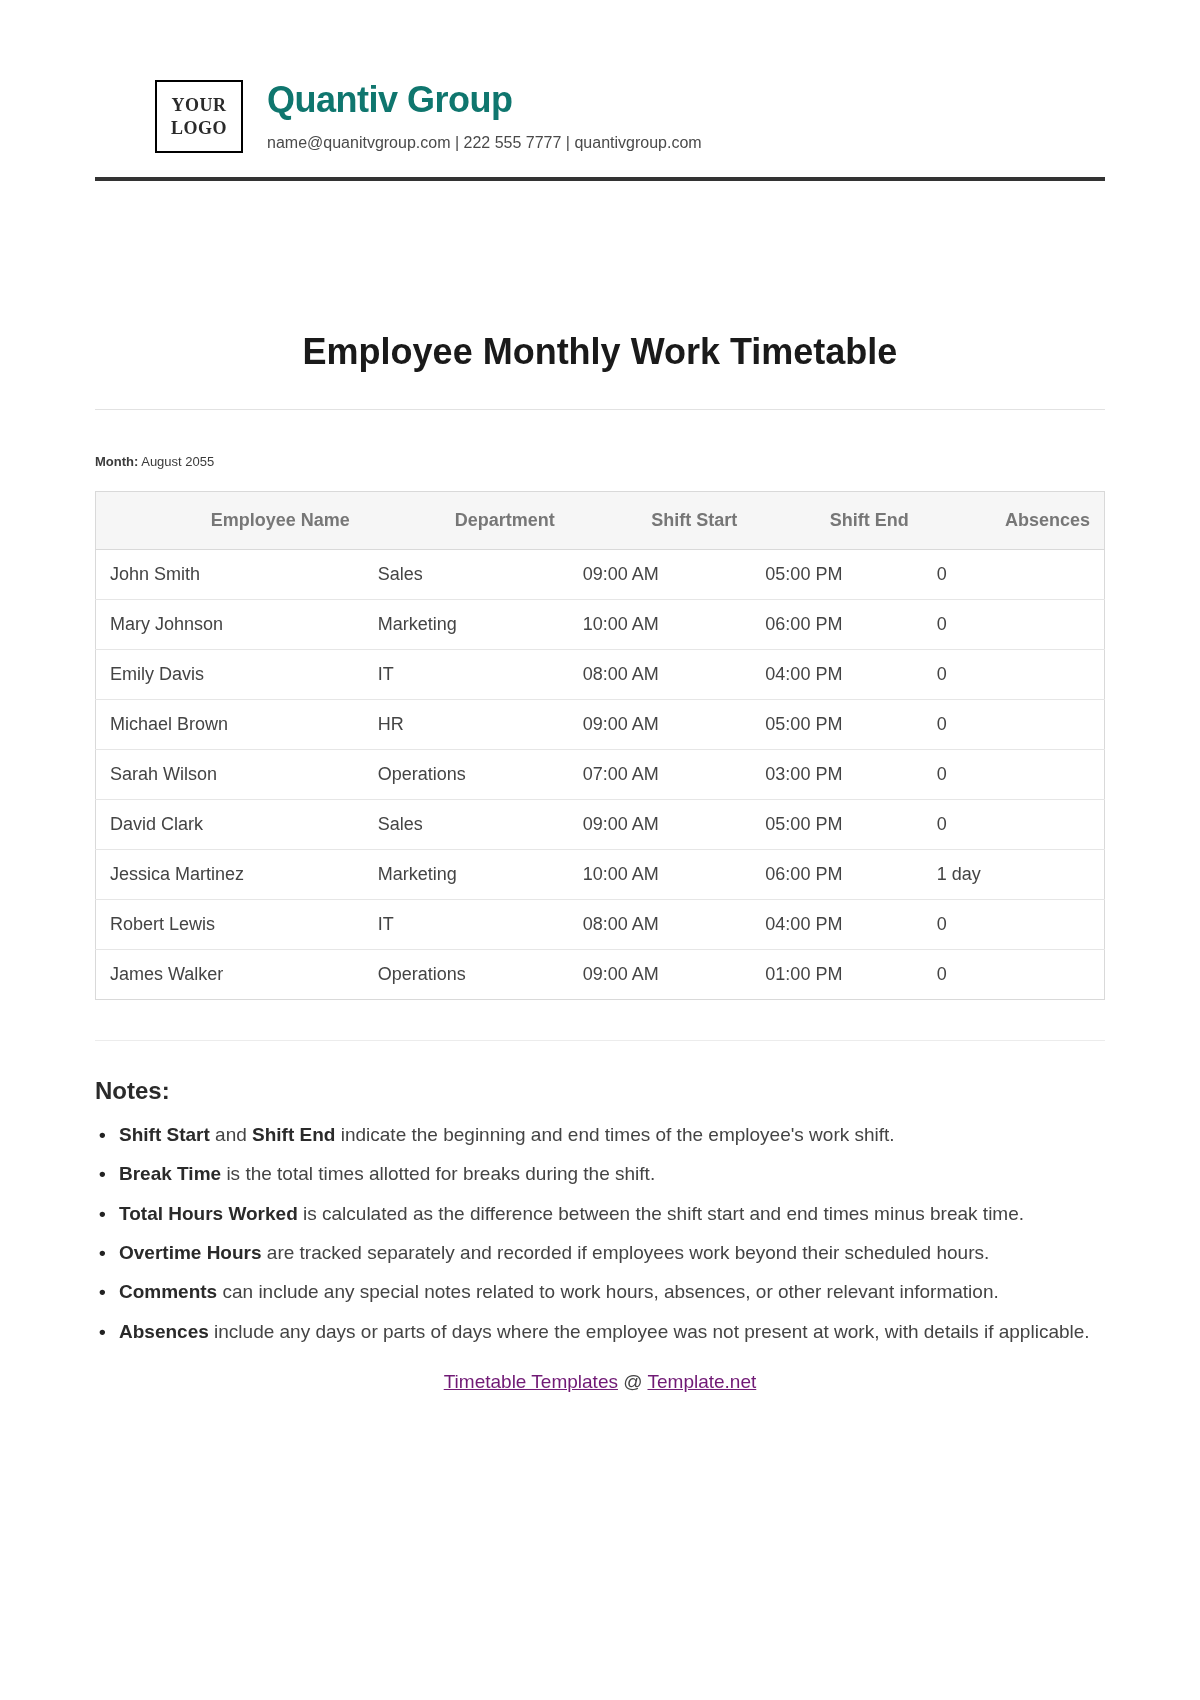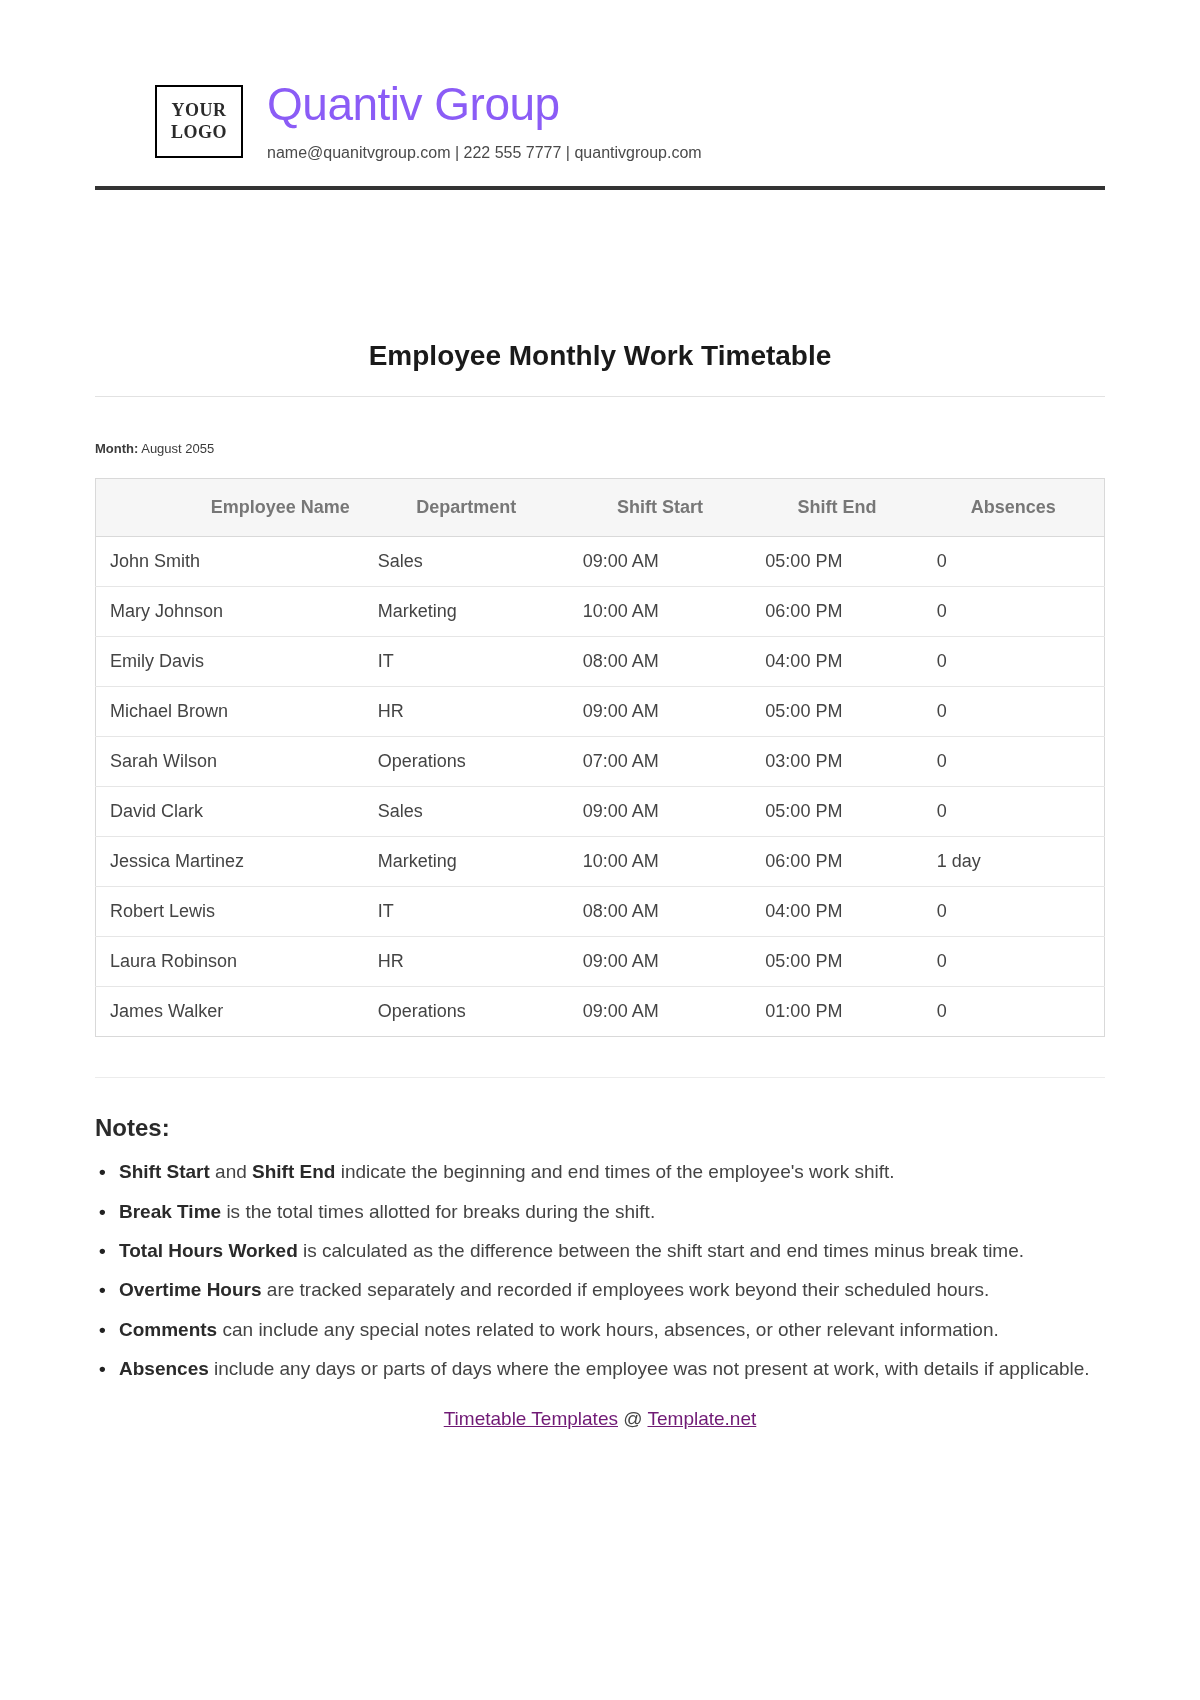--- a/index.html
+++ b/index.html
@@ -29,43 +29,43 @@
     font-weight: bold;
     font-size: 18px;
     line-height: 1.25;
     letter-spacing: 0.5px;
   }
   .company-block {
     display: flex;
     flex-direction: column;
   }
   .company-name {
-    font-size: 46px;
-    font-weight: 400;
-    color: #8b5cf6;
+    font-size: 36px;
+    font-weight: 700;
+    color: #0f766e;
     letter-spacing: -0.5px;
     line-height: 1.05;
   }
   .company-contact {
     font-size: 16px;
     color: #4a4a4a;
     margin-top: 16px;
   }
   .heavy-rule {
     border: none;
     border-top: 4px solid #333;
     margin: 24px 0 0 0;
   }
   .title {
-    font-size: 28px;
+    font-size: 36px;
     font-weight: 700;
     text-align: center;
     color: #1a1a1a;
     margin-top: 150px;
-    margin-bottom: 24px;
+    margin-bottom: 36px;
   }
   .light-rule {
     border: none;
     border-top: 1px solid #e2e2e2;
     margin: 0 0 44px 0;
   }
   .month-line {
     font-size: 13px;
     color: #3b3b3b;
     margin-bottom: 22px;
@@ -75,21 +75,21 @@
     width: 100%;
     border-collapse: collapse;
     border: 1px solid #d9d9d9;
     font-size: 18px;
   }
   table.tt th {
     background: #f6f6f6;
     color: #777;
     font-weight: 700;
     padding: 18px 14px;
-    text-align: center;
+    text-align: right;
     border-bottom: 1px solid #d9d9d9;
     font-size: 18px;
   }
   table.tt th:first-child { text-align: right; }
   table.tt td {
     padding: 14px 14px;
     border-bottom: 1px solid #e6e6e6;
     color: #444;
   }
   table.tt tr:last-child td { border-bottom: none; }
@@ -223,27 +223,20 @@
           <td>1 day</td>
         </tr>
         <tr>
           <td>Robert Lewis</td>
           <td>IT</td>
           <td>08:00 AM</td>
           <td>04:00 PM</td>
           <td>0</td>
         </tr>
         <tr>
-          <td>Laura Robinson</td>
-          <td>HR</td>
-          <td>09:00 AM</td>
-          <td>05:00 PM</td>
-          <td>0</td>
-        </tr>
-        <tr>
           <td>James Walker</td>
           <td>Operations</td>
           <td>09:00 AM</td>
           <td>01:00 PM</td>
           <td>0</td>
         </tr>
       </tbody>
   </table>
 
   <hr class="sep">

